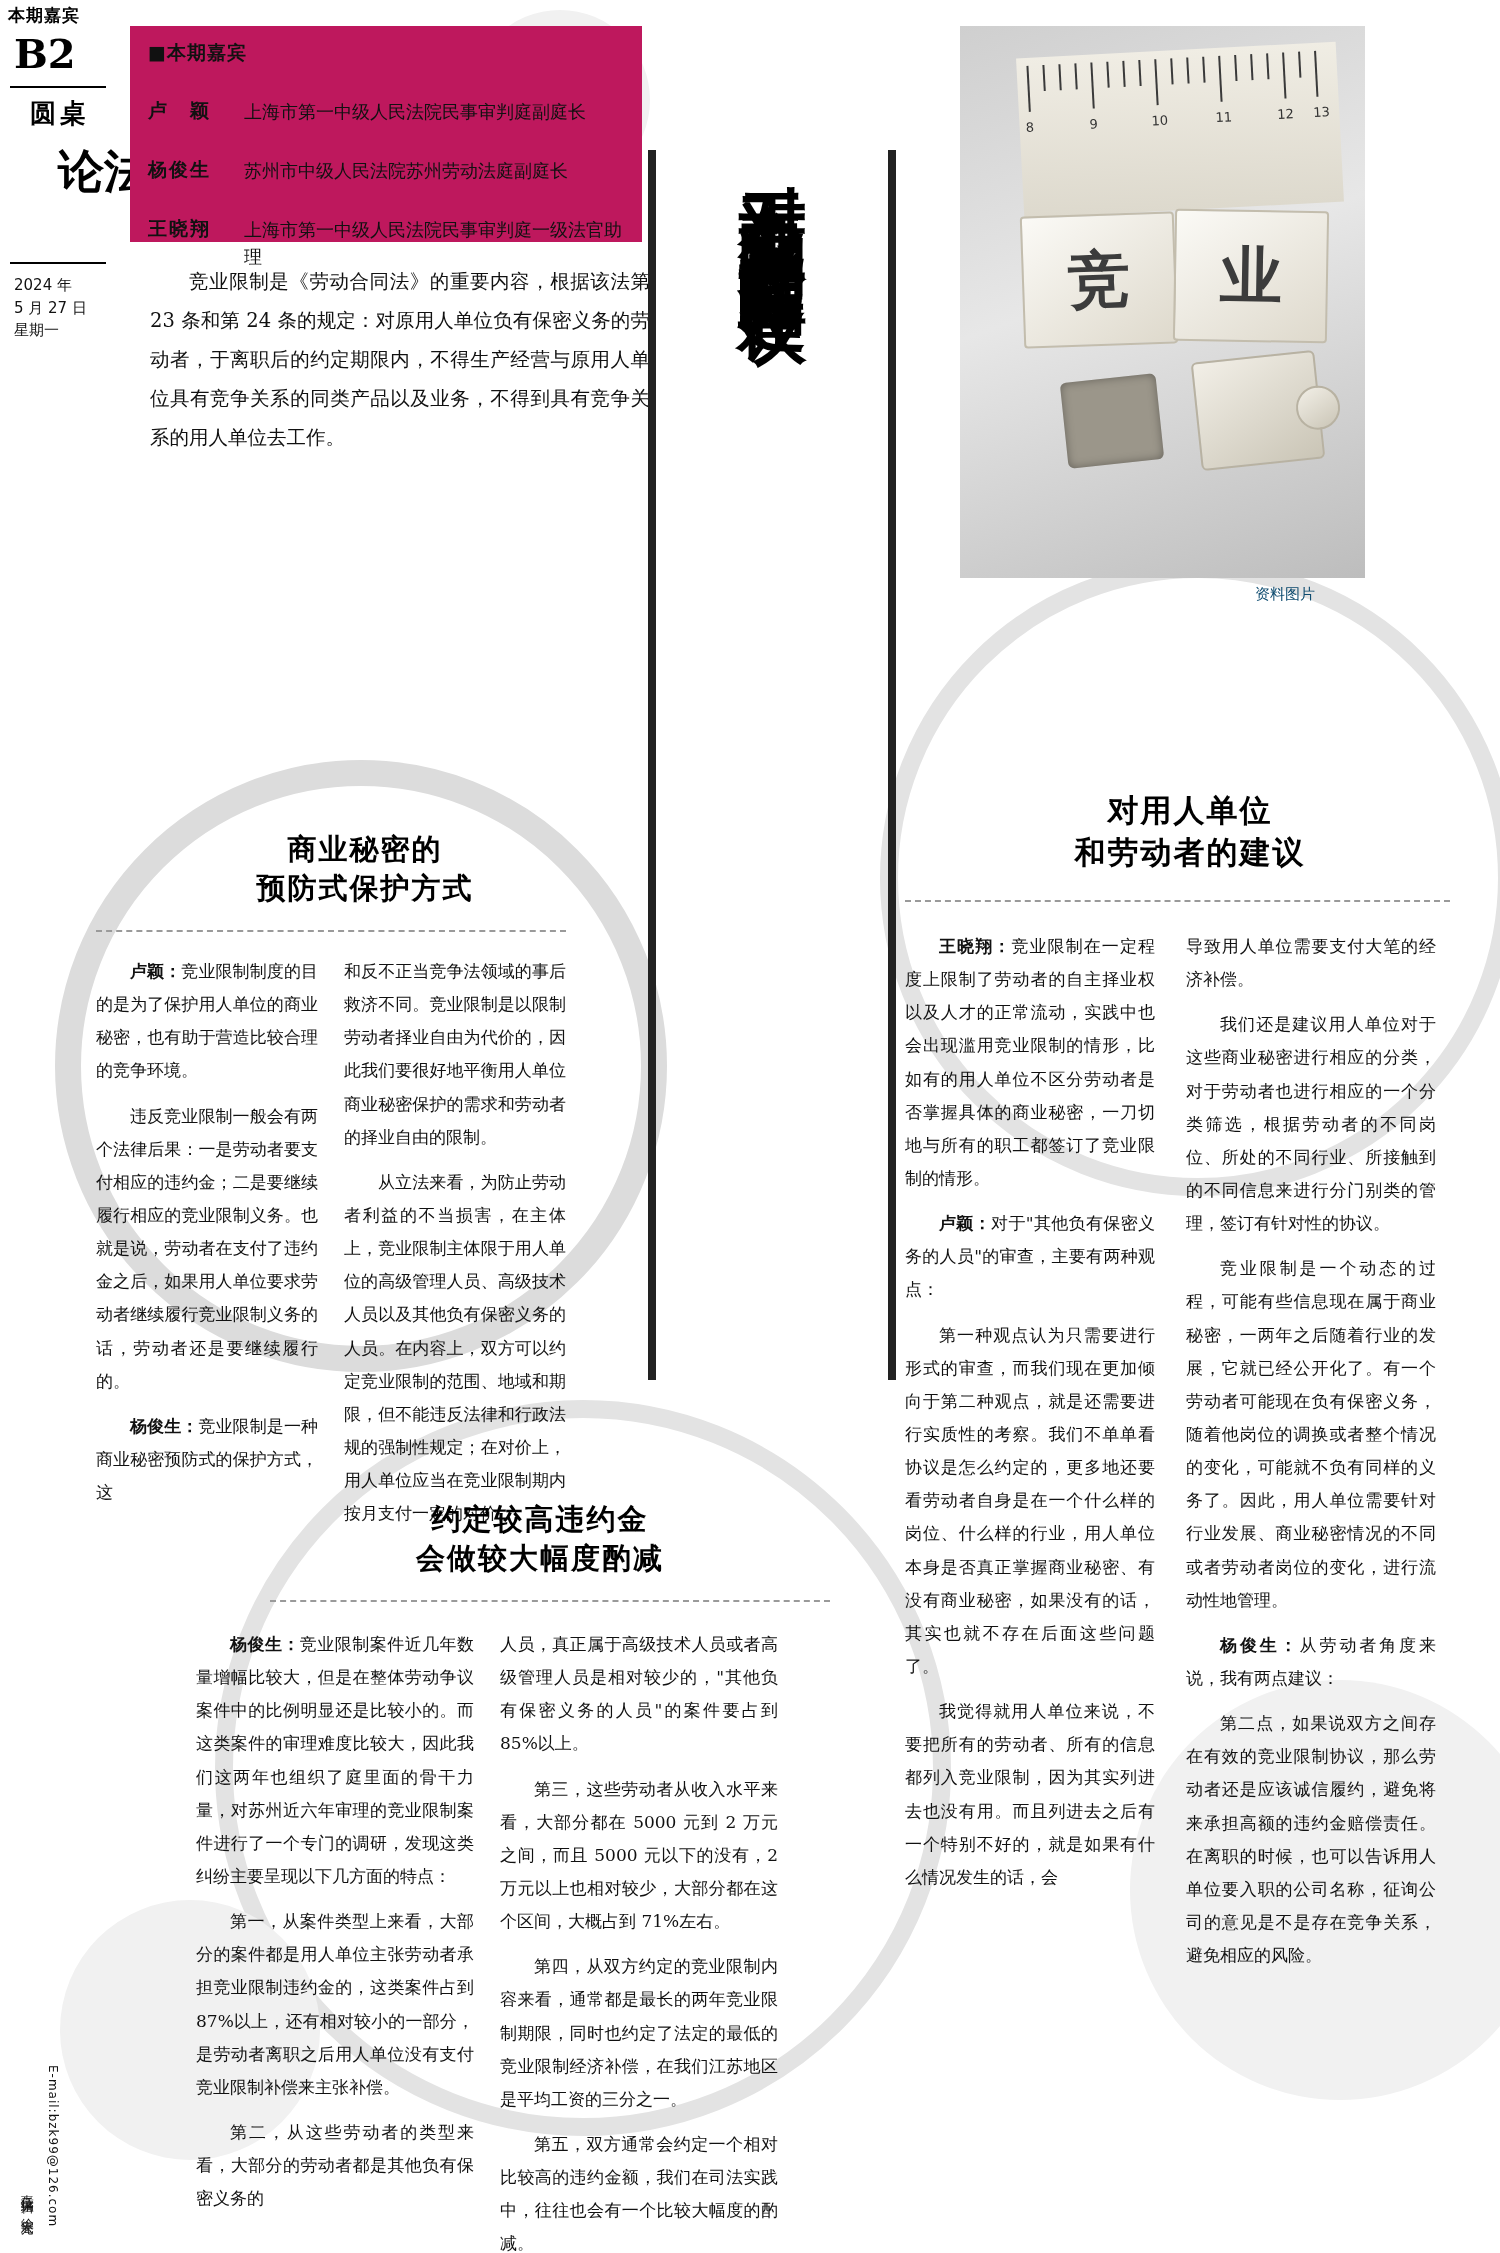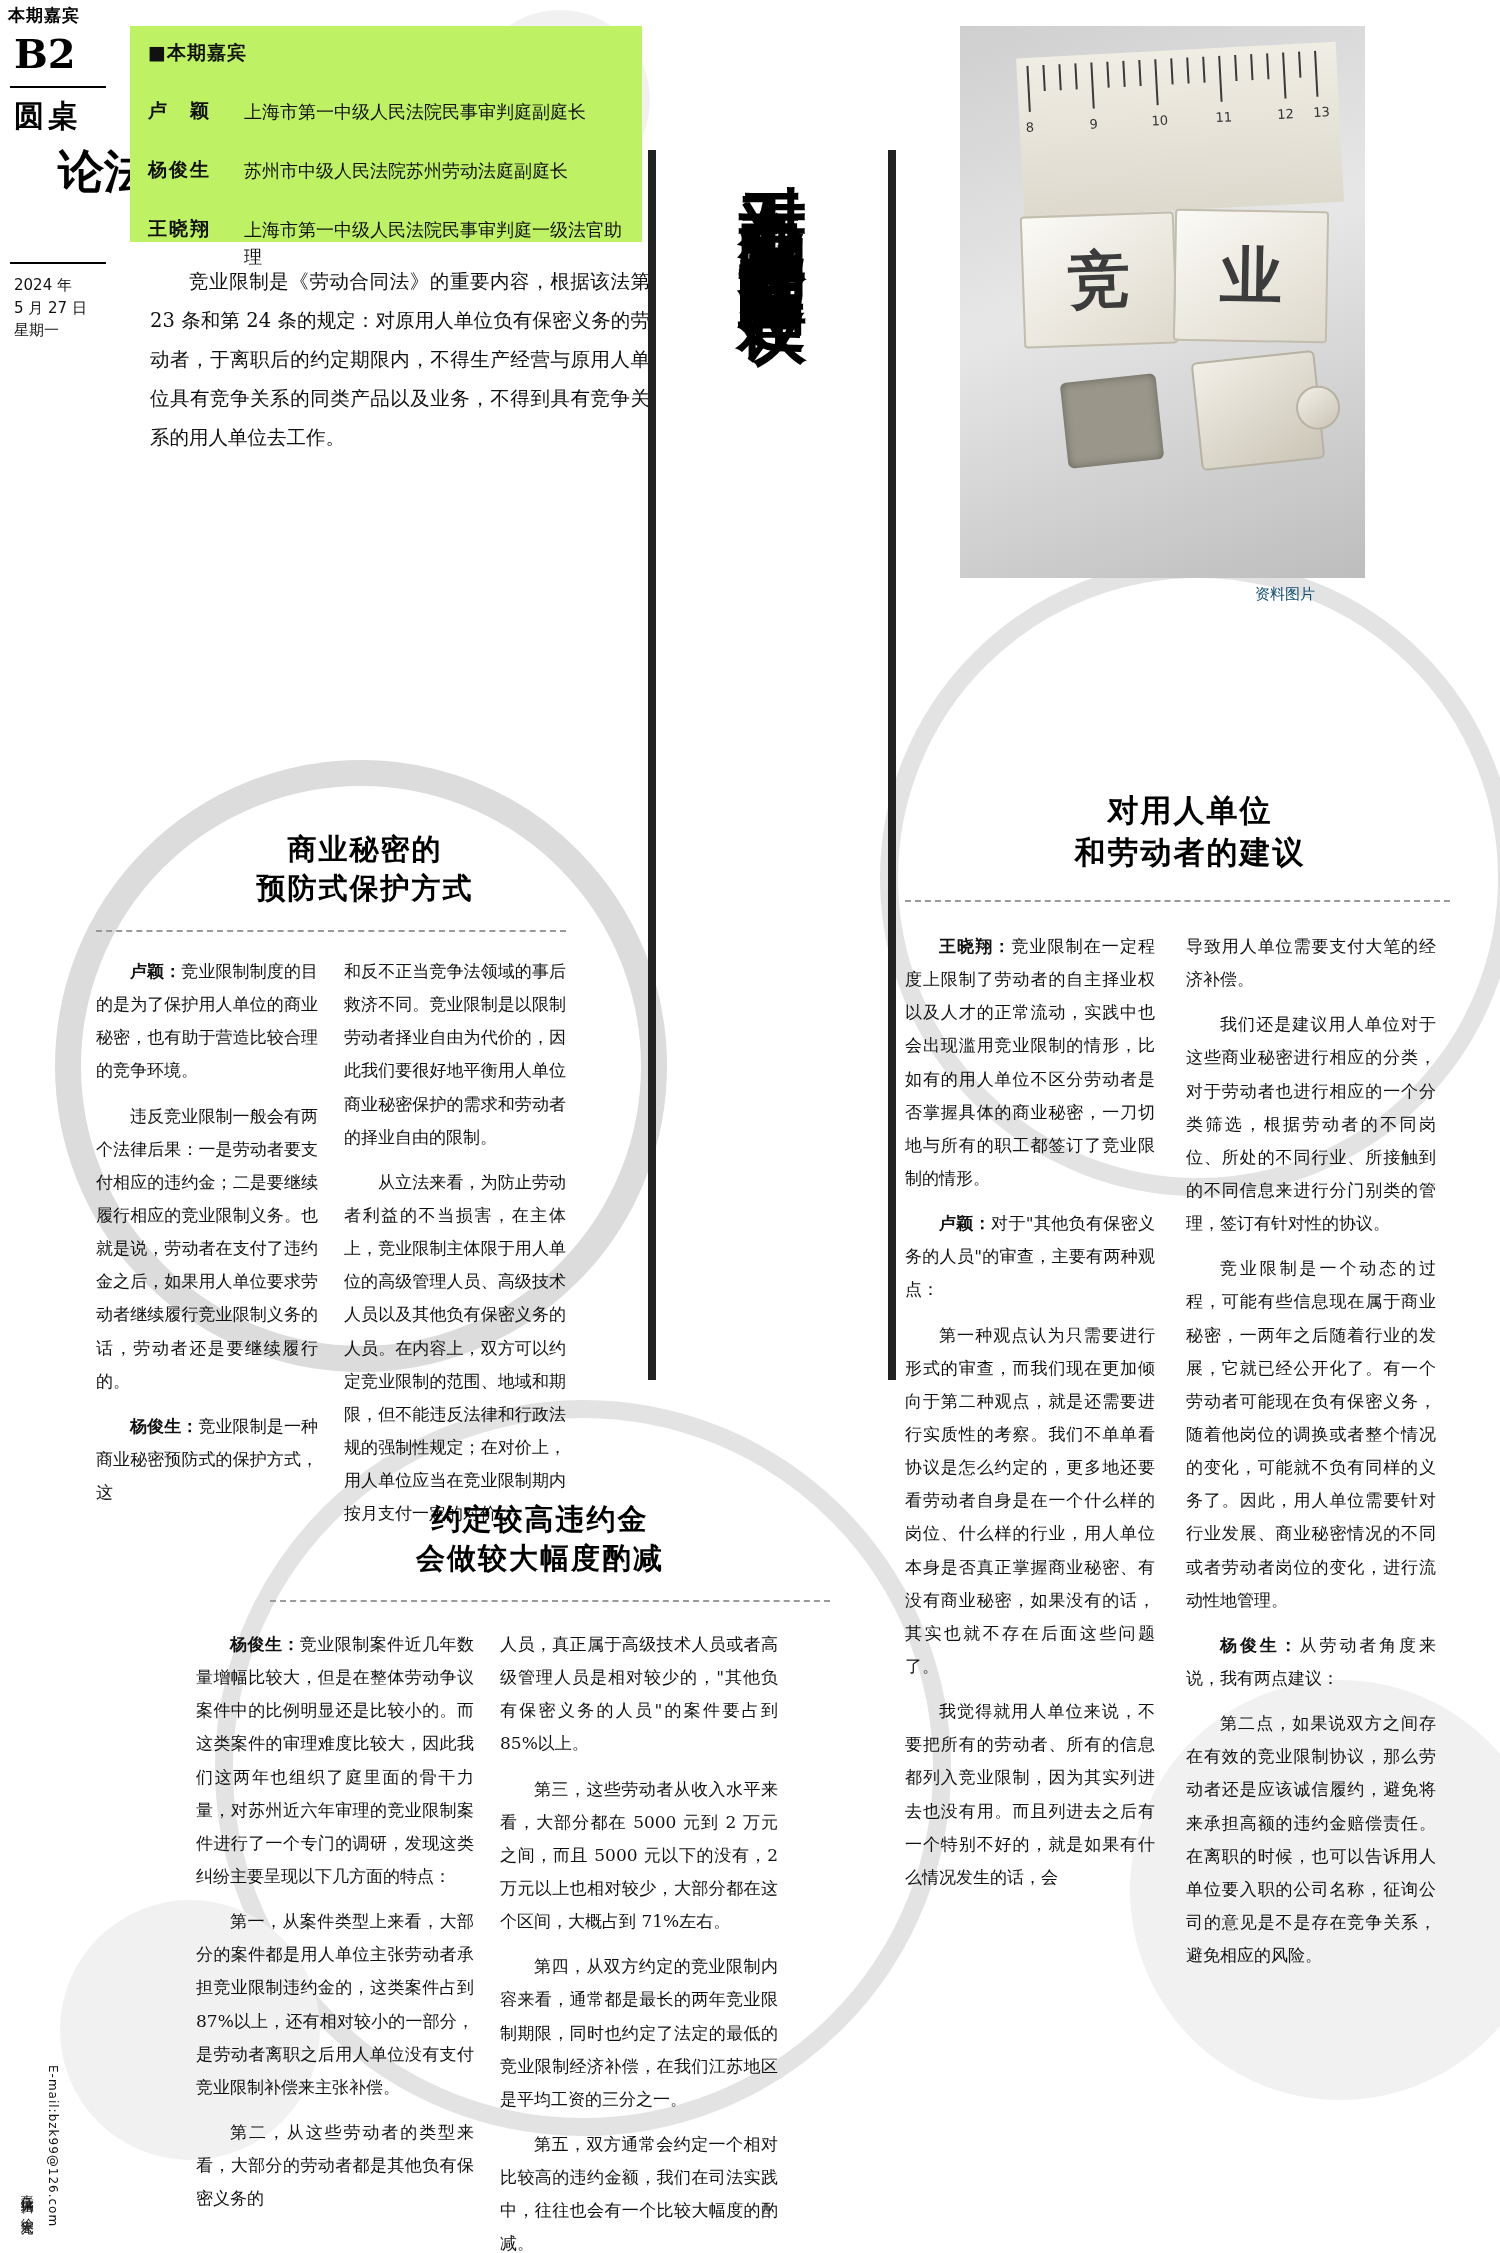--- a/index.html
+++ b/index.html
@@ -27,23 +27,23 @@
     font-size:17px;font-weight:bold;letter-spacing:1px;color:#000;
     white-space:nowrap;
   }
   .rail .pagenum{
     position:absolute;left:14px;top:34px;
     font-family:"DejaVu Serif","Liberation Serif",serif;
     font-size:40px;font-weight:bold;color:#000;line-height:1;
   }
   .rail .rule{position:absolute;left:10px;top:86px;width:96px;height:2px;background:#000;}
   .rail .colname1{
-    position:absolute;left:14px;top:96px;width:92px;text-align:left;
-    font-family:"DejaVu Serif","Liberation Serif",serif;
-    font-size:30px;font-weight:bold;letter-spacing:4px;color:#000;
+    position:absolute;left:14px;top:96px;width:92px;text-align:center;
+    font-family:"DejaVu Serif","Liberation Serif",serif;
+    font-size:26px;font-weight:bold;letter-spacing:4px;color:#000;
   }
   .rail .colname2{
     position:absolute;left:10px;top:146px;width:100px;text-align:left;
     font-family:"DejaVu Serif","Liberation Serif",serif;
     font-size:46px;font-weight:bold;color:#000;line-height:1.1;margin-left:48px;
   }
   .rail .rule2{position:absolute;left:10px;top:262px;width:96px;height:2px;background:#000;}
   .rail .dateline{
     position:absolute;left:14px;top:274px;width:92px;
     font-size:15px;line-height:1.5;color:#111;text-align:left;
@@ -56,21 +56,21 @@
   }
   .rail .vert-mail{
     position:absolute;left:46px;bottom:26px;
     writing-mode:vertical-rl;
     font-size:12px;letter-spacing:1px;color:#111;white-space:nowrap;
   }
 
   
   .guests{
     position:absolute;left:130px;top:26px;width:512px;height:216px;
-    background:#bef264;z-index:6;padding:14px 18px;box-sizing:border-box;
+    background:#be185d;z-index:6;padding:14px 18px;box-sizing:border-box;
   }
   .guests h3{
     margin:0 0 12px 0;font-size:19px;font-weight:bold;letter-spacing:1px;
     font-family:"DejaVu Serif","Liberation Serif",serif;
   }
   .guest-row{display:flex;margin-bottom:10px;margin-top:32px;}
   .guest-name{
     width:96px;flex:0 0 96px;font-size:19px;font-weight:bold;
     font-family:"DejaVu Serif","Liberation Serif",serif;
     letter-spacing:2px;text-align:left;

